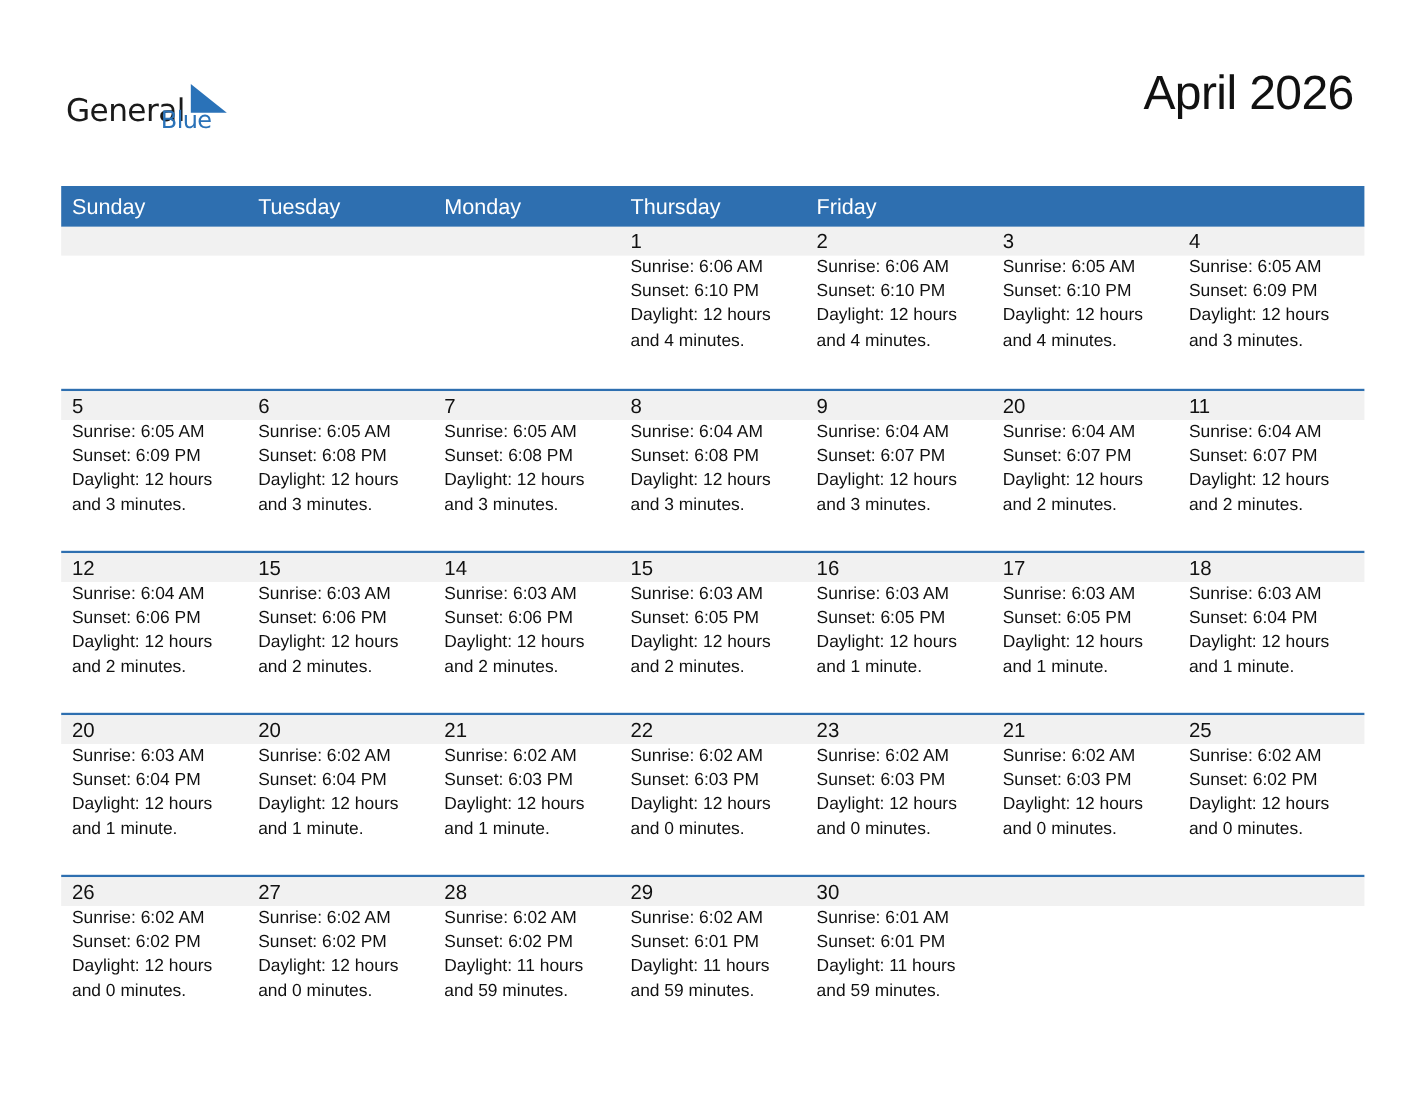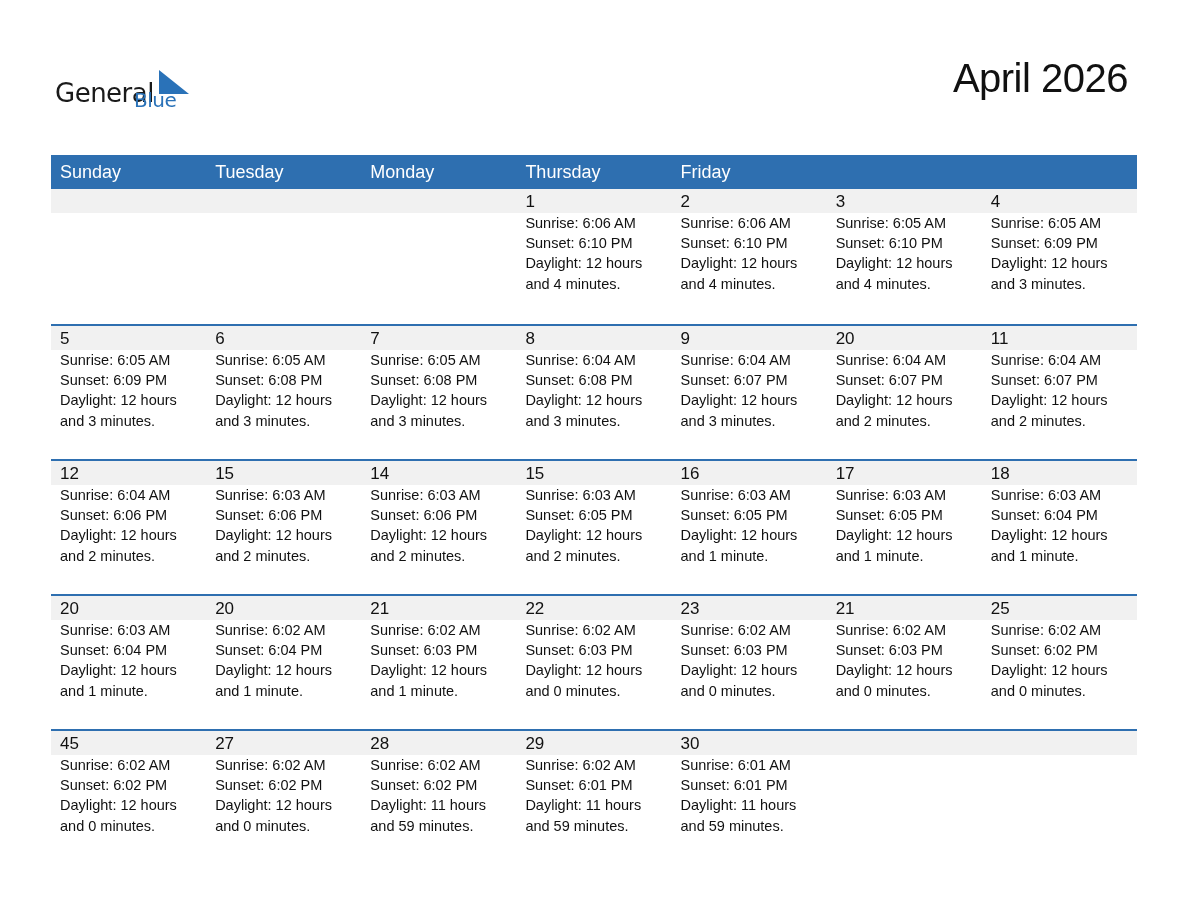--- a/index.html
+++ b/index.html
@@ -286,21 +286,21 @@
               <div class="line">Sunset: 6:02 PM</div>
               <div class="line">Daylight: 12 hours</div>
               <div class="line">and 0 minutes.</div>
             </div>
           </div>
         </div>
         <div class="week bordered">
           <div class="strip"></div>
           <div class="cells">
             <div class="day">
-              <div class="num">45</div>
+              <div class="num">26</div>
               <div class="line">Sunrise: 6:02 AM</div>
               <div class="line">Sunset: 6:02 PM</div>
               <div class="line">Daylight: 12 hours</div>
               <div class="line">and 0 minutes.</div>
             </div>
             <div class="day">
               <div class="num">27</div>
               <div class="line">Sunrise: 6:02 AM</div>
               <div class="line">Sunset: 6:02 PM</div>
               <div class="line">Daylight: 12 hours</div>

